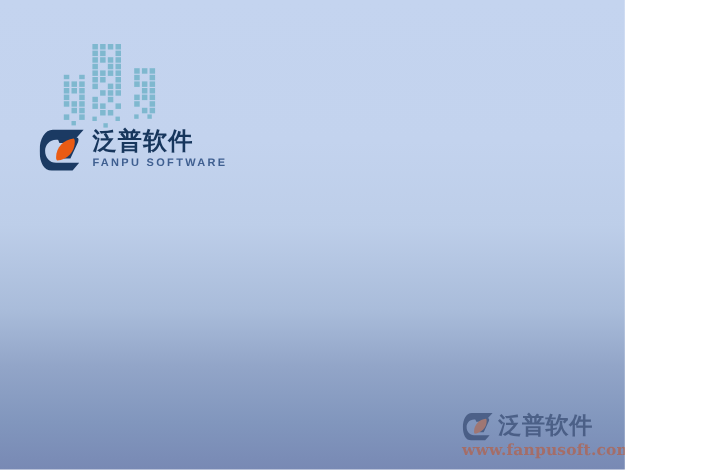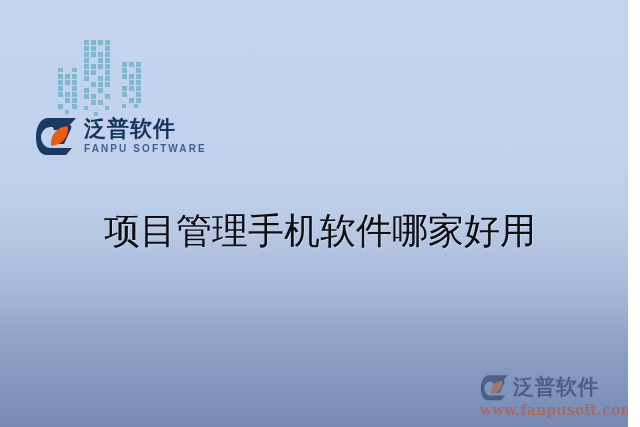--- a/index.html
+++ b/index.html
@@ -7,21 +7,21 @@
     margin: 0;
     padding: 0;
     background: #ffffff;
   }
   body {
     font-family: "Liberation Sans", sans-serif;
   }
 
   .screen {
     position: relative;
-    width: 628px;
+    width: 568px;
     height: 427px;
     overflow: hidden;
     background: linear-gradient(
       180deg,
       #c4d4ef 0%,
       #c3d3ee 30%,
       #bdcee9 48%,
       #a9bcda 66%,
       #92a5c8 78%,
       #8196bd 90%,
@@ -218,21 +218,20 @@
         <path d="M16 9 L33 9 C35 9 36 10 35 13 L28 28 L22 28 L29 14 L18 14 Z" fill="#1b3a63"></path>
         <path d="M31 10 C22 11 15 18 15 27 C15 28 15 29 16 30 C25 29 32 22 32 13 C32 12 32 11 31 10 Z" fill="#ea5b13"></path>
       </svg>
     </span>
     <span class="brand-text">
       <span class="brand-cn">泛普软件</span>
       <span class="brand-en">FANPU SOFTWARE</span>
     </span>
   </div>
 
-  <div class="headline">项目管理手机软件哪家好用</div>
 
   <div class="watermark">
     <div class="wm-row">
       <span>
         <svg class="wm-mark" viewBox="0 0 42 40" xmlns="http://www.w3.org/2000/svg" aria-hidden="true">
           <path d="M12 2 L40 2 L32 11 L15 11 C9 11 5 16 5 21 C5 27 9 32 15 32 L36 32 L30 39 L11 39 C4 39 0 32 0 21 C0 10 5 2 12 2 Z" fill="#22365e"></path>
           <path d="M16 9 L33 9 C35 9 36 10 35 13 L28 28 L22 28 L29 14 L18 14 Z" fill="#22365e"></path>
           <path d="M31 10 C22 11 15 18 15 27 C15 28 15 29 16 30 C25 29 32 22 32 13 C32 12 32 11 31 10 Z" fill="#b8603c"></path>
         </svg>
       </span>

